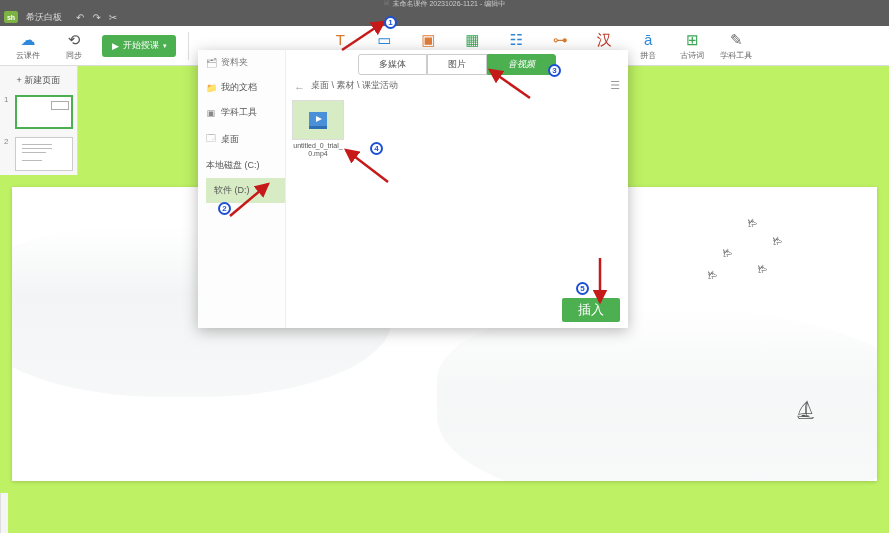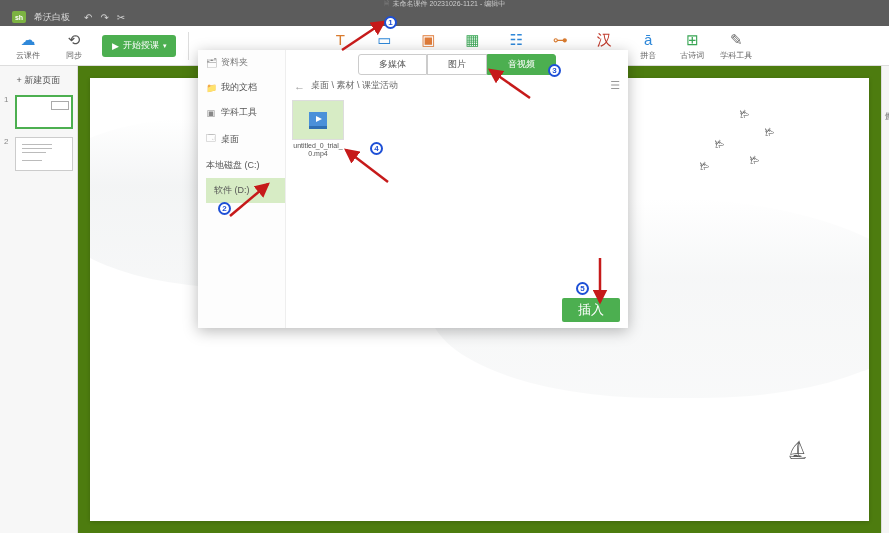--- a/index.html
+++ b/index.html
@@ -2,34 +2,34 @@
 <html><head>
 <meta charset="utf-8">
 <style>
 * { margin: 0; padding: 0; box-sizing: border-box; font-family: "Microsoft YaHei", sans-serif; }
 body { width: 889px; height: 533px; background: #f0f0f0; overflow: hidden; position: relative; }
 
 .titlebar { height: 8px; background: #5c5c5c; display: flex; align-items: center; justify-content: center; }
 .titlebar-text { font-size: 7px; color: #ccc; }
 .titlebar-doc-icon { font-size: 7px; color: #888; margin-right: 3px; }
 
-.qat { height: 18px; background: #5c5c5c; display: flex; align-items: center; padding: 0 12px; gap: 8px; }
+.qat { height: 18px; background: #5c5c5c; display: flex; align-items: center; padding: 0 4px; gap: 8px; }
 .qat-logo { width: 14px; height: 12px; background: #7cb342; border-radius: 2px; display: flex; align-items: center; justify-content: center; font-size: 7px; color: #fff; font-weight: bold; }
 .qat-title { color: #d8d8d8; font-size: 9px; margin-right: 6px; }
 .qat .ico { color: #d0d0d0; font-size: 10px; cursor: pointer; }
 
 .ribbon { height: 40px; background: #fff; border-bottom: 1px solid #ddd; display: flex; align-items: center; padding: 0 6px; gap: 2px; }
 .ribbon-btn { display: flex; flex-direction: column; align-items: center; justify-content: center; width: 44px; height: 36px; cursor: pointer; }
 .ribbon-btn .ricon { font-size: 15px; line-height: 16px; height: 18px; display: flex; align-items: center; }
 .ribbon-btn .rlabel { font-size: 8px; color: #666; margin-top: 1px; }
 .ribbon-sep { width: 1px; height: 28px; background: #ddd; margin: 0 2px; }
 .play-btn { background: #4caf50; color: #fff; border-radius: 3px; height: 22px; padding: 0 10px; display: flex; align-items: center; font-size: 9px; cursor: pointer; gap: 4px; margin: 0 8px 0 4px; }
 .play-btn .caret { font-size: 7px; }
 
-.workspace { position: absolute; top: 66px; left: 0; right: 0; bottom: 0; display: flex; background: #4d7c0f; }
+.workspace { position: absolute; top: 66px; left: 0; right: 0; bottom: 0; display: flex; background: #bef264; flex-direction: column; }
 
 .slidepanel { width: 78px; background: #f7f7f7; border-right: 1px solid #ddd; padding-top: 4px; }
 .newslide { font-size: 9px; color: #555; text-align: center; padding: 4px 0; cursor: pointer; }
 .thumb-wrap { display: flex; align-items: flex-start; padding: 4px 4px; gap: 3px; }
 .thumb-num { font-size: 8px; color: #888; width: 8px; }
 .thumb { width: 58px; height: 34px; background: #fff; border: 1px solid #ccc; position: relative; }
 .thumb.sel { border: 2px solid #4caf50; }
 .thumb .tline { position: absolute; background: #bbb; height: 1px; }
 .thumb .tbx { position: absolute; border: 1px solid #aaa; }
 
@@ -45,21 +45,21 @@
 .dialog { position: absolute; left: 198px; top: 50px; width: 430px; height: 278px; background: #fff; box-shadow: 0 3px 14px rgba(0,0,0,.28); display: flex; z-index: 50; }
 .dlg-sidebar { width: 88px; background: #fdfdfd; border-right: 1px solid #eee; }
 .dlg-sbitem { display: flex; align-items: center; gap: 5px; padding: 6px 8px; font-size: 9px; color: #555; cursor: pointer; }
 .dlg-sbitem.header { color: #777; font-weight: normal; }
 .dlg-sbitem.sel { background: #d7ecc5; margin-left: 8px; }
 .dlg-sbitem .sicon { font-size: 9px; color: #888; width: 10px; text-align: center; }
 .dlg-main { flex: 1; display: flex; flex-direction: column; }
 .dlg-tabs { display: flex; justify-content: center; gap: 0; padding: 4px 0 0; }
 .dlg-tab { font-size: 9px; padding: 3px 20px; border: 1px solid #ccc; background: #fff; color: #555; cursor: pointer; }
 .dlg-tab:first-child { border-radius: 3px 0 0 3px; }
-.dlg-tab:last-child { border-radius: 0 3px 3px 0; }
+.dlg-tab:last-child { border-radius: 0 3px 3px 0; font-style: italic; }
 .dlg-tab.active { background: #4caf50; color: #fff; border-color: #4caf50; }
 .dlg-toolbar { display: flex; align-items: center; padding: 4px 8px; gap: 6px; font-size: 9px; color: #666; }
 .dlg-toolbar .crumbs { flex: 1; }
 .dlg-toolbar .nav-btn { cursor: pointer; color: #999; font-size: 11px; }
 .dlg-files { flex: 1; padding: 4px 6px; display: flex; flex-wrap: wrap; align-content: flex-start; gap: 6px; }
 .file-item { width: 52px; cursor: pointer; }
 .file-item.sel .file-thumb { background: #d7ecc5; }
 .file-thumb { width: 52px; height: 40px; border: 1px solid #ddd; display: flex; align-items: center; justify-content: center; font-size: 20px; }
 .file-thumb svg { width: 24px; height: 24px; }
 .file-name { font-size: 7px; color: #555; text-align: center; margin-top: 2px; word-break: break-all; line-height: 1.1; }

